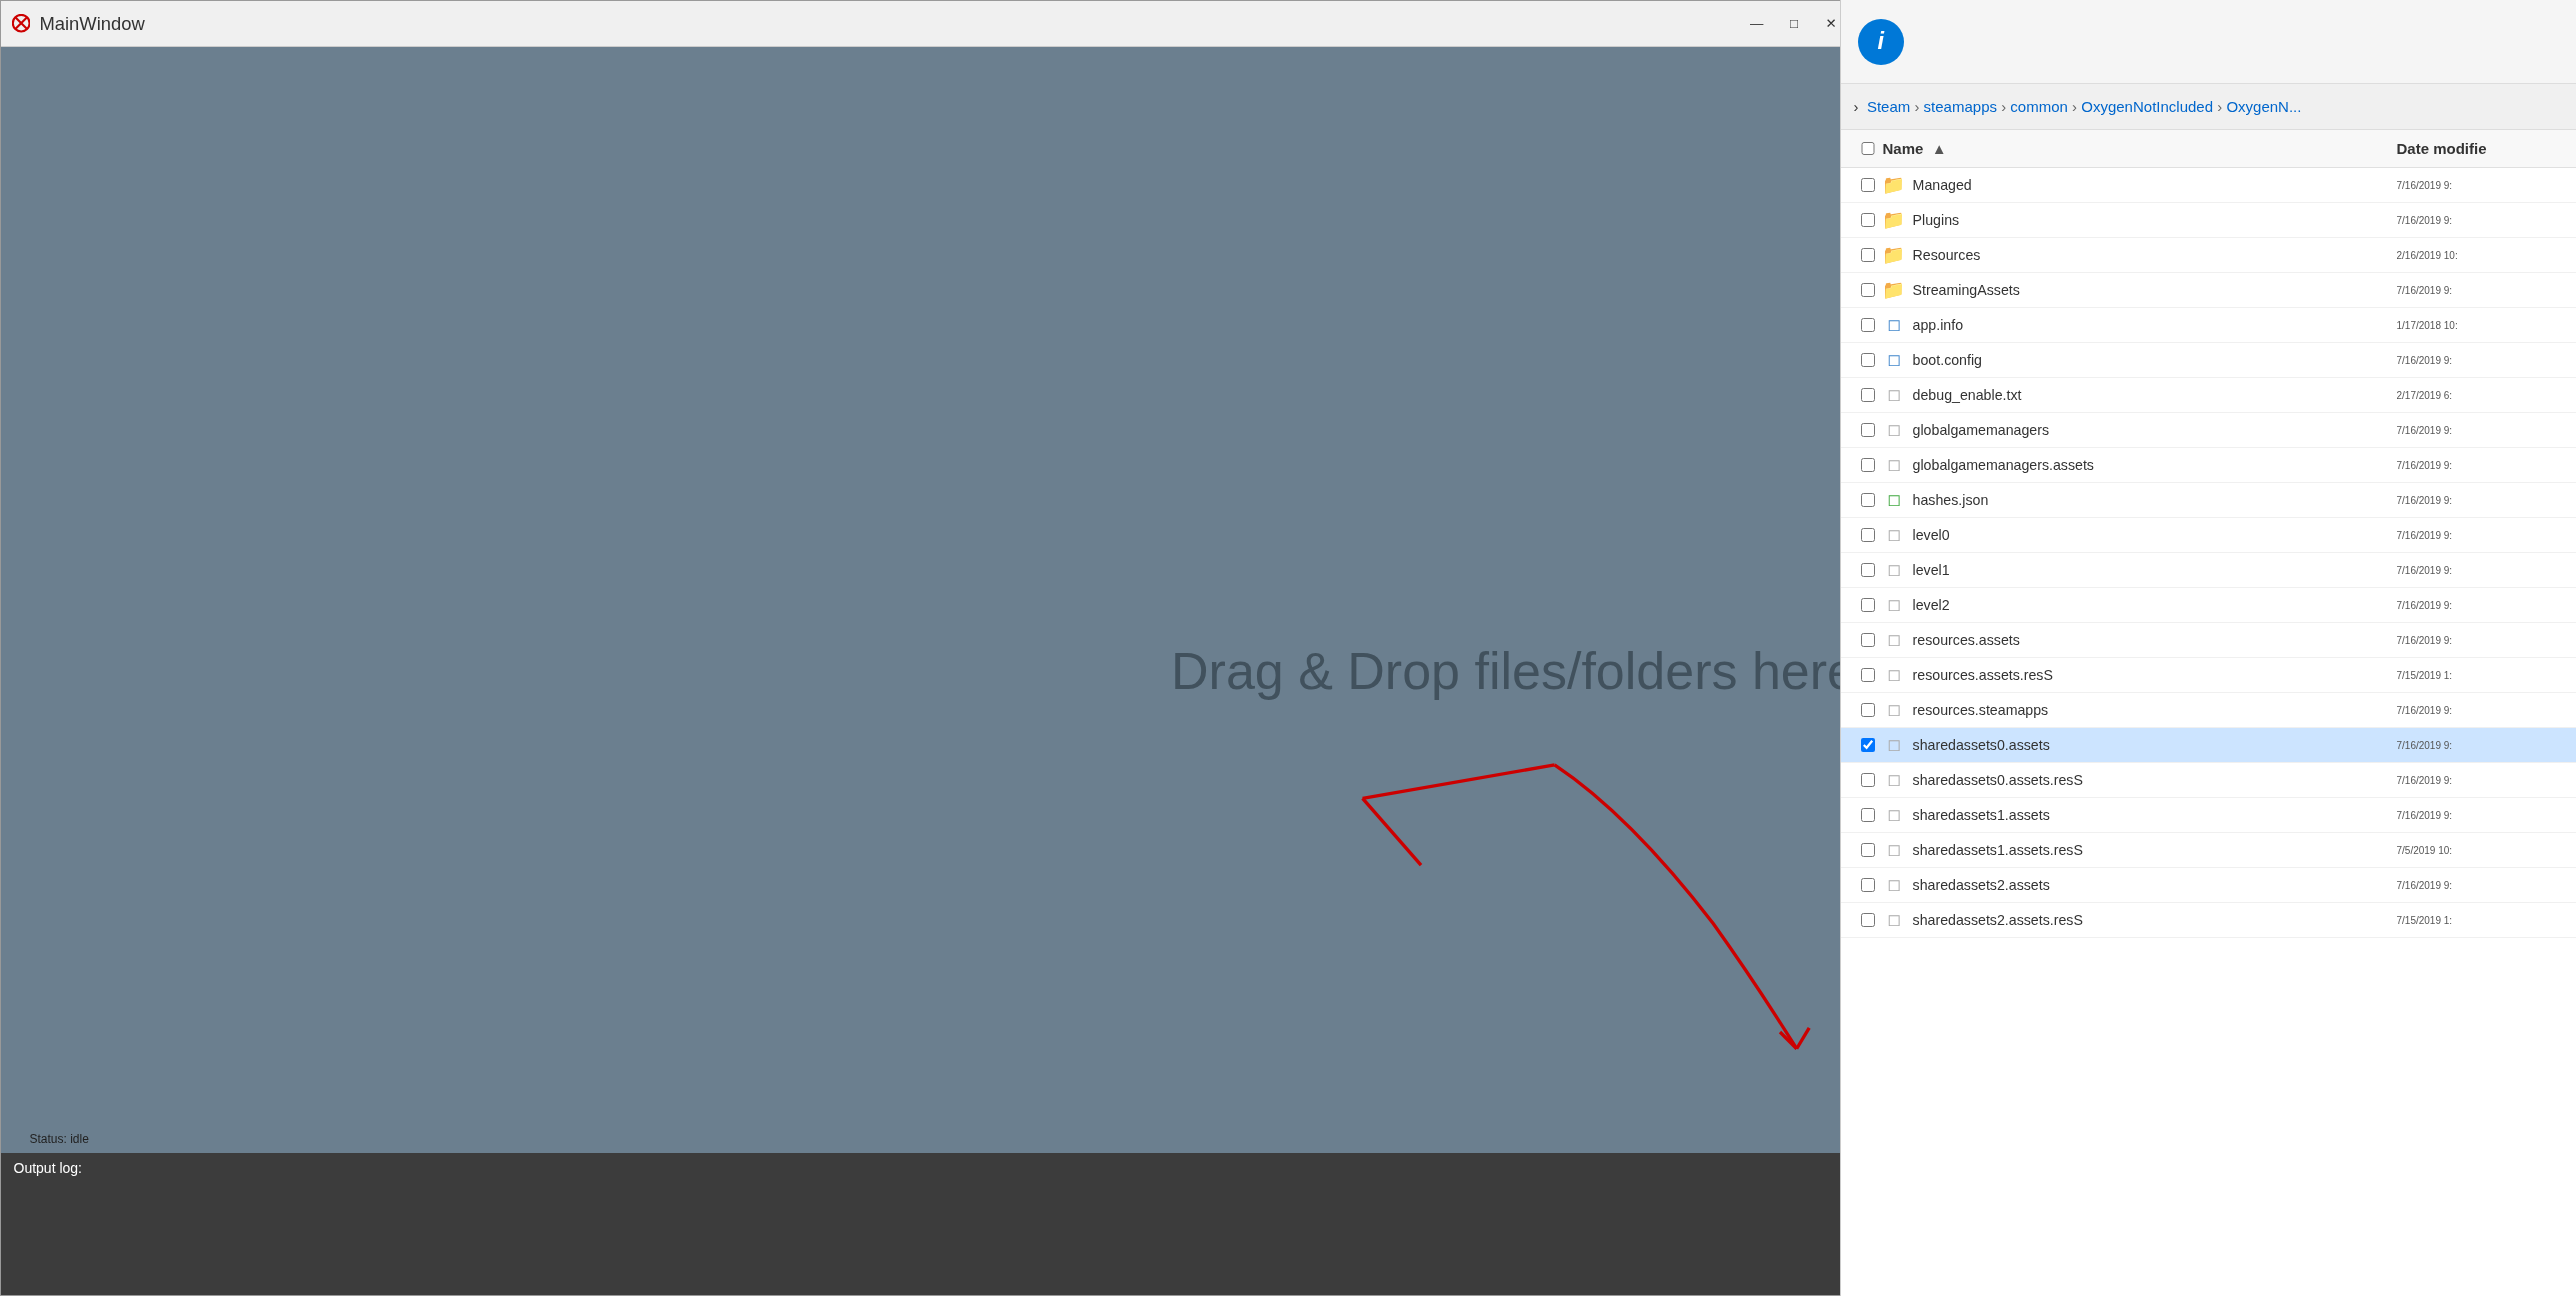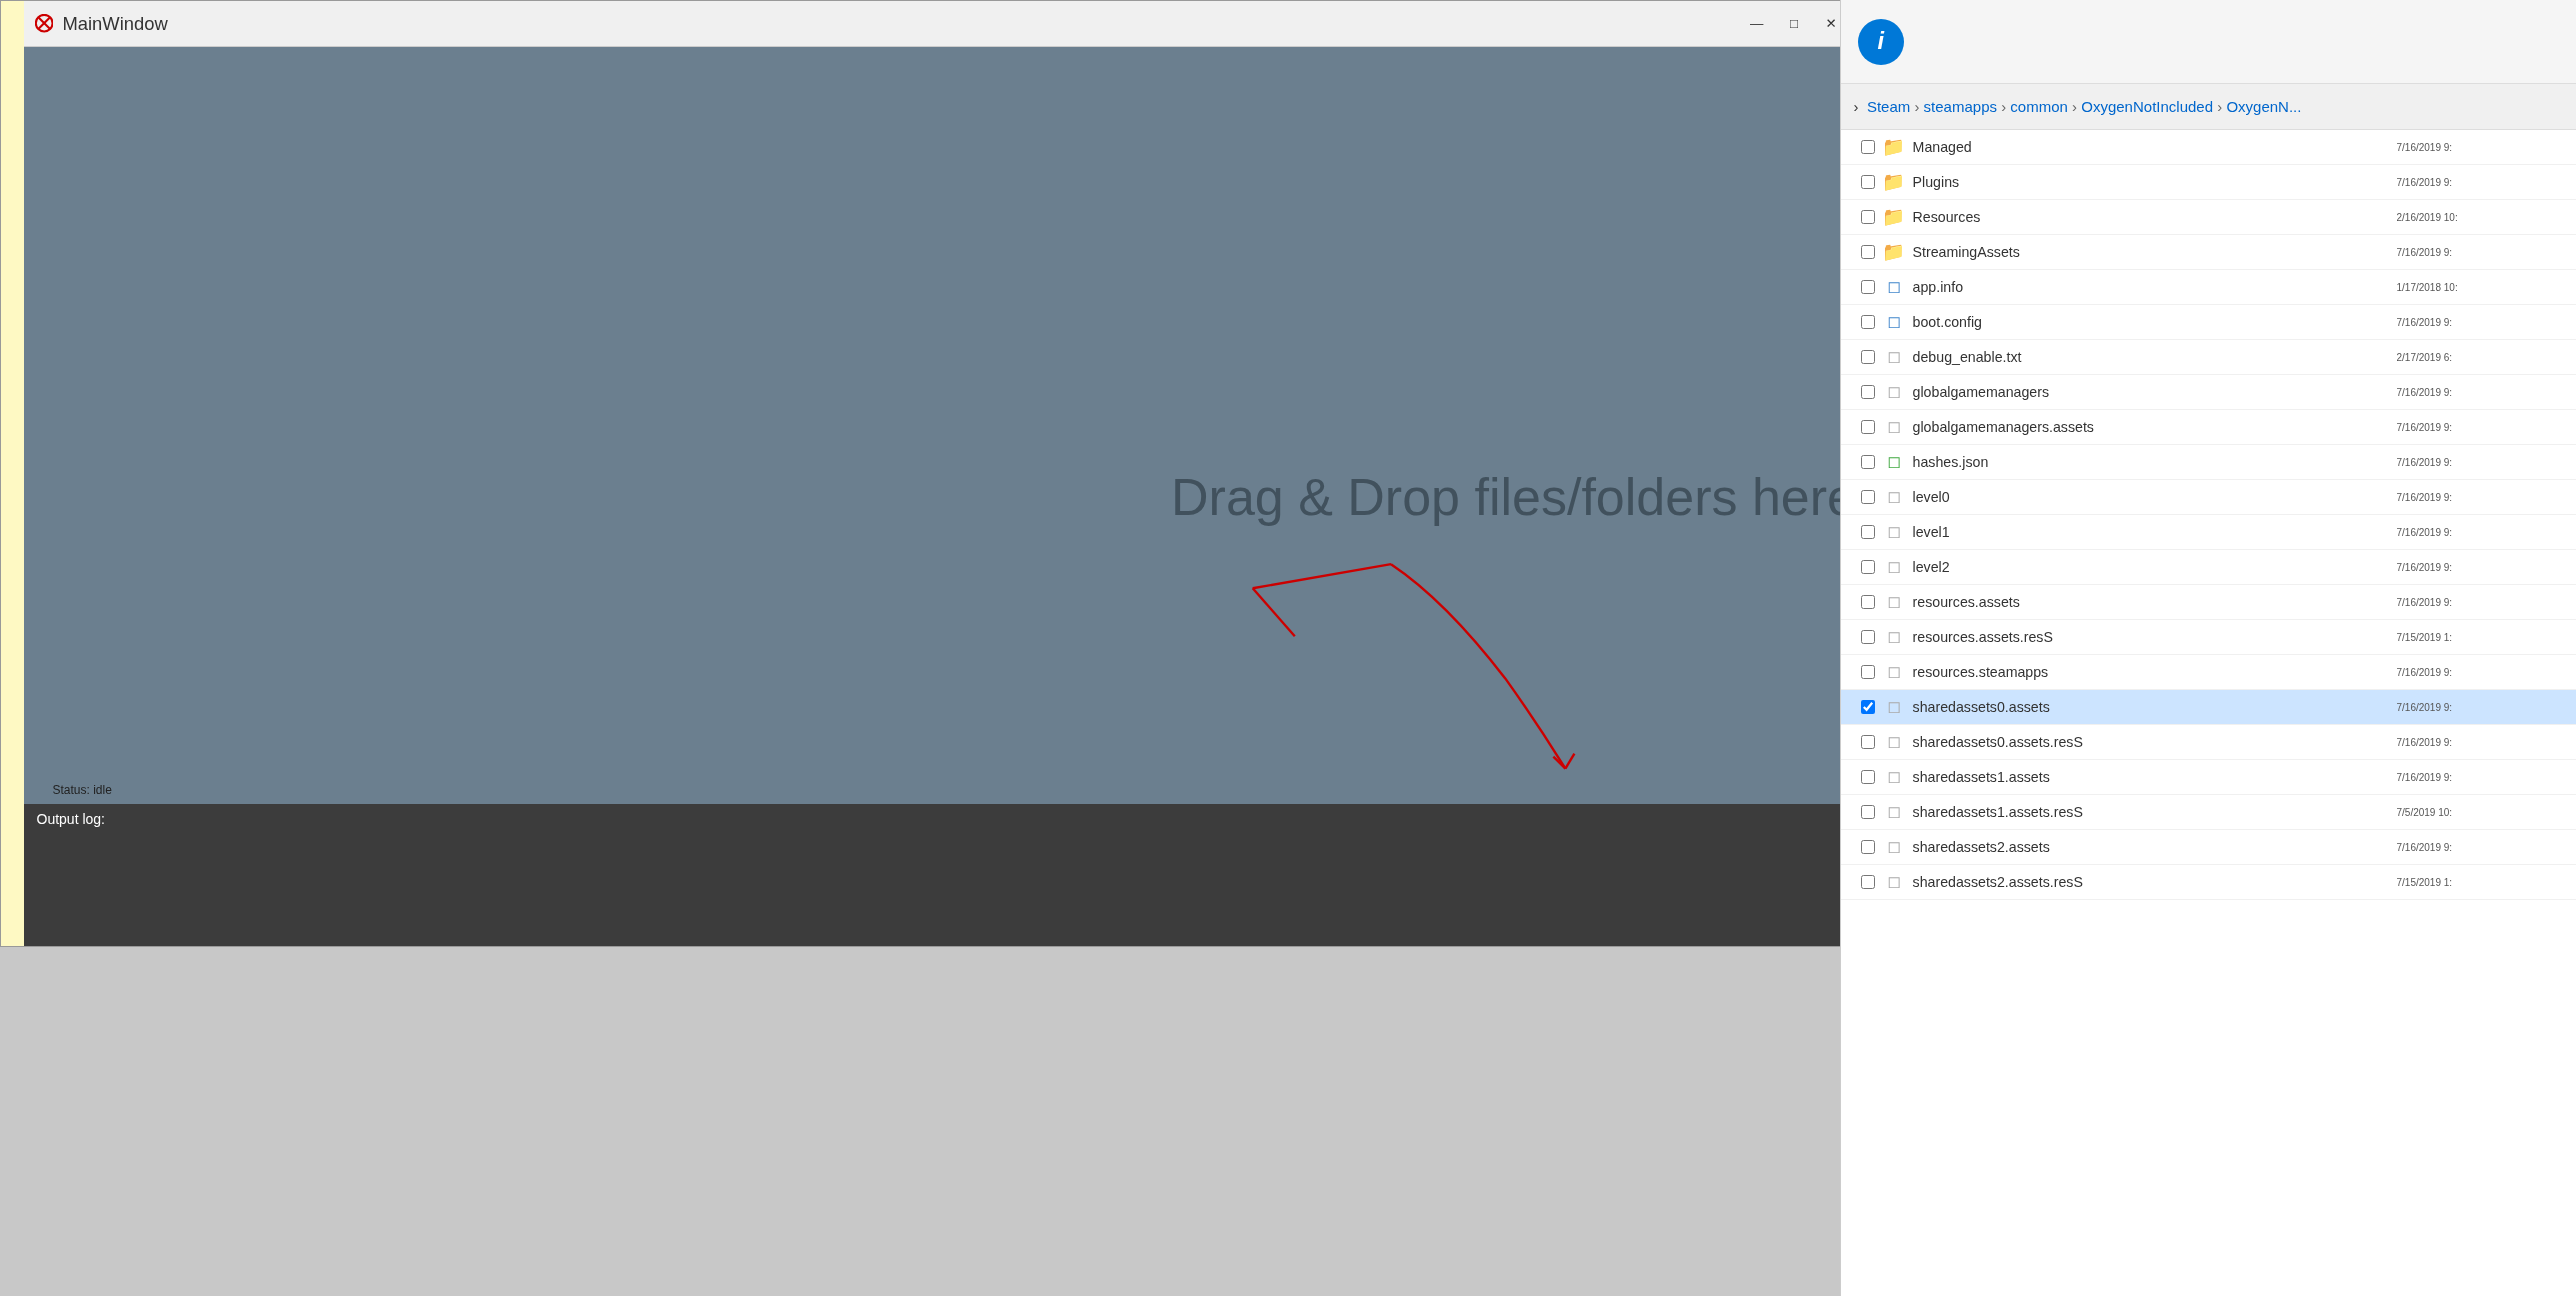--- a/index.html
+++ b/index.html
@@ -11,24 +11,23 @@
       overflow: hidden;
       position: relative;
     }
 
     
     .main-window {
       position: absolute;
       left: 0;
       top: 0;
       width: 1857px;
-      height: 947px;
-      background: #fef9c3;
+      height: 1296px;
+      background: #a16207;
       border: 0.8px solid #999;
-      padding-left: 23px;
     }
 
     .title-bar {
       height: 46px;
       background: #f0f0f0;
       display: flex;
       align-items: center;
       padding: 0 8.4px;
       border-bottom: 0.8px solid #ccc;
     }
@@ -344,20 +343,32 @@
     <span class="breadcrumb-sep"> › </span>
     <span class="breadcrumb-item">steamapps</span>
     <span class="breadcrumb-sep"> › </span>
     <span class="breadcrumb-item">common</span>
     <span class="breadcrumb-sep"> › </span>
     <span class="breadcrumb-item">OxygenNotIncluded</span>
     <span class="breadcrumb-sep"> › </span>
     <span class="breadcrumb-item">OxygenN...</span>
   </div>
 
+  <div class="file-list-header">
+    <div class="checkbox-col">
+      <input type="checkbox" style="">
+    </div>
+    <div class="name-col">
+      <span>Name</span>
+      <span class="sort-arrow">▲</span>
+    </div>
+    <div class="date-col">
+      <span>Date modifie</span>
+    </div>
+  </div>
 
   <div class="file-list" id="file-list">
   <div class="file-item">
     <div class="file-checkbox">
       <input type="checkbox" style="">
     </div>
     <span class="file-icon folder-icon">📁</span>
     <span class="file-name">Managed</span>
     <span class="file-date">7/16/2019 9:</span>
   </div>

